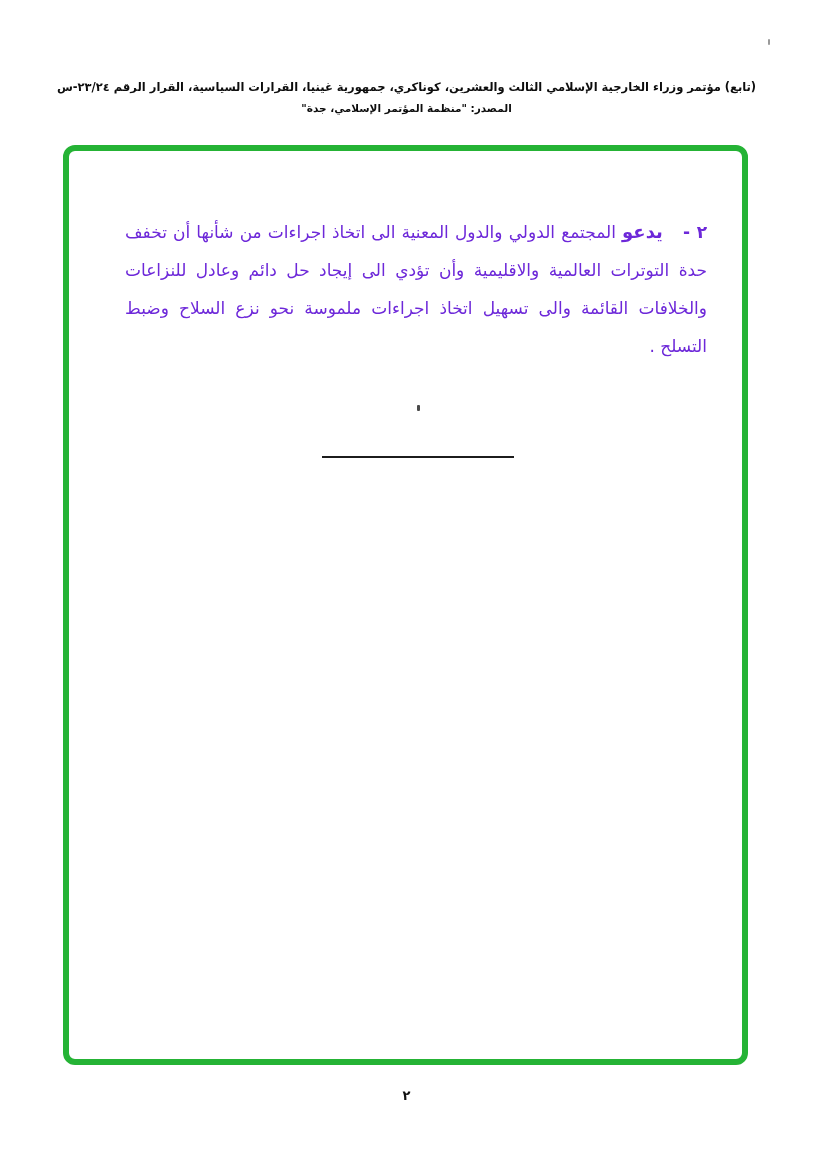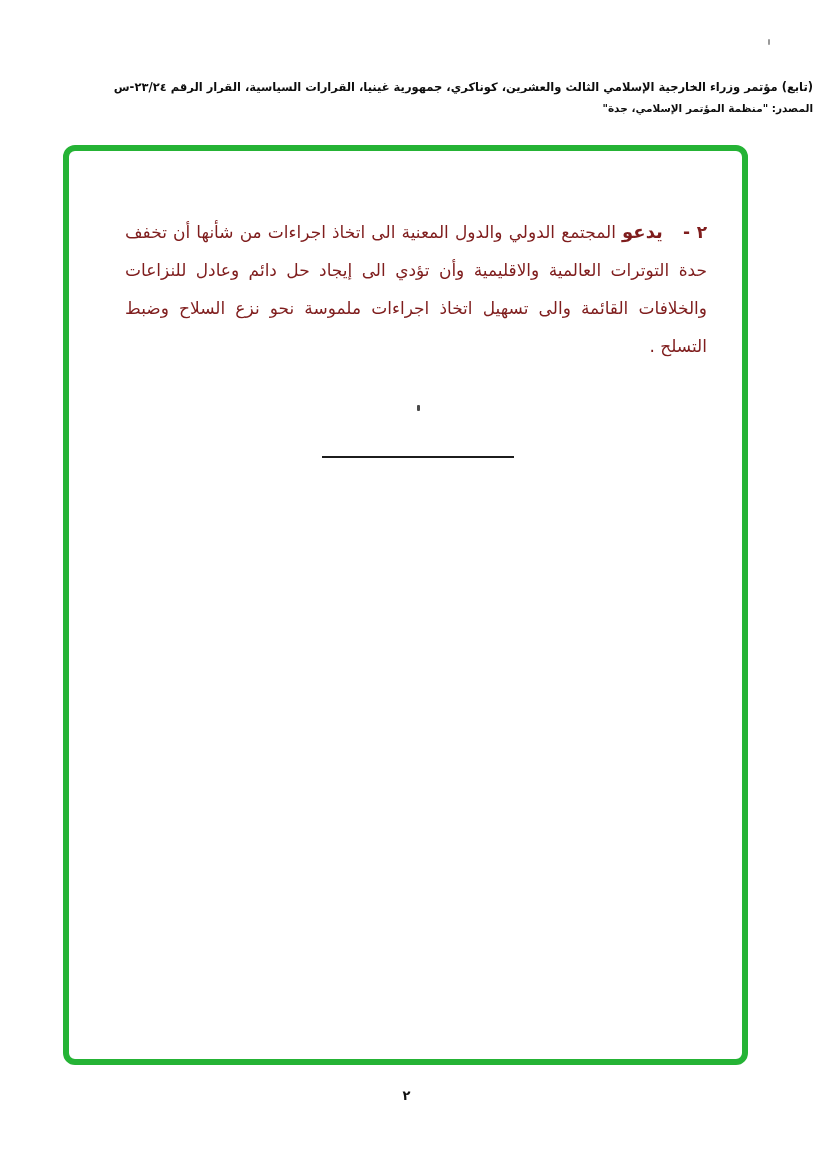--- a/index.html
+++ b/index.html
@@ -3,35 +3,35 @@
 <meta charset="utf-8">
 <style>
   html,body{margin:0;padding:0;}
   body{
     width:813px;height:1157px;background:#ffffff;position:relative;
     font-family:"DejaVu Sans",sans-serif;color:#111;overflow:hidden;
   }
   .page{position:absolute;inset:0;}
 
   
-  .hdr{position:absolute;top:80px;left:0;right:0;direction:rtl;}
+  .hdr{position:absolute;top:80px;left:0;right:0;text-align:center;direction:rtl;}
   .hdr-l1{font-size:11.5px;font-weight:bold;white-space:nowrap;letter-spacing:0;color:#0d0d0d;}
   .hdr-l2{font-size:10.5px;font-weight:bold;margin-top:8px;color:#0d0d0d;}
 
   
   .frame{
     position:absolute;left:63px;top:145px;width:685px;height:920px;
     box-sizing:border-box;border:6px solid #25b335;border-radius:12px;
     background:transparent;
   }
 
   
   .para{
     position:absolute;left:125px;width:582px;direction:rtl;
-    text-align:justify;font-size:17px;line-height:38px;color:#7f1d1d;
+    text-align:justify;font-size:17px;line-height:38px;color:#6d28d9;
   }
   .para-2{top:196px;}
   .para-3{top:324px;text-align-last:center;}
   .pfx{font-weight:bold;margin-left:14px;white-space:nowrap;}
   .kw{font-weight:bold;font-size:18px;}
 
   
   .hrule{position:absolute;left:322px;top:456px;width:192px;height:2px;background:#1c1c1c;}
 
   

